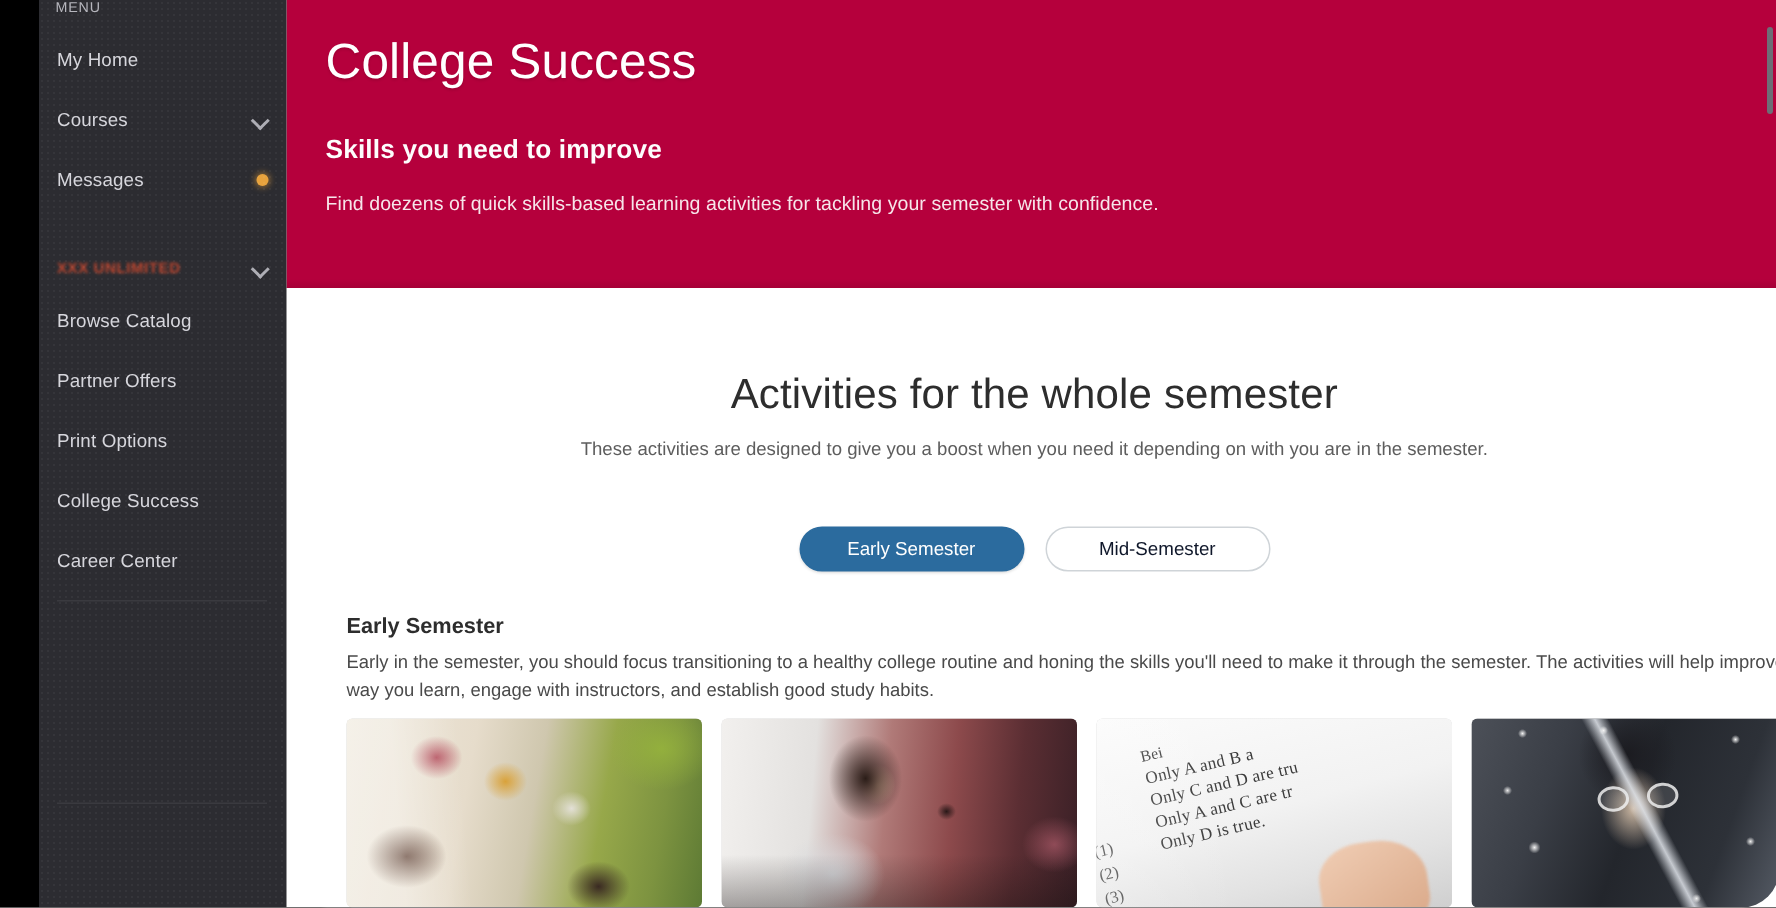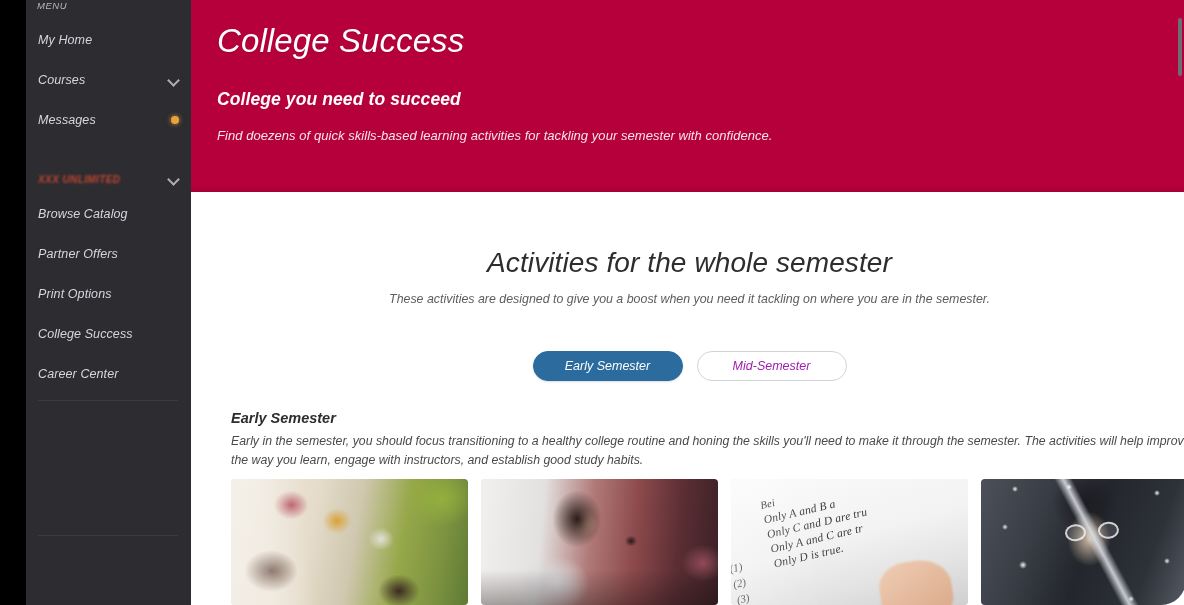--- a/index.html
+++ b/index.html
@@ -7,21 +7,20 @@
     width: 1184px; height: 605px;
     overflow: hidden;
     background: #000;
     font-family: "Liberation Sans", sans-serif;
   }
   #screen {
     position: relative;
     width: 1184px; height: 605px;
     overflow: hidden;
     background: #ffffff;
-    font-style: italic;
   }
 
   
   .gutter {
     position: absolute; left: 0; top: 0;
     width: 26px; height: 605px;
     background: #000000;
     z-index: 6;
   }
 
@@ -163,21 +162,21 @@
     padding: 0 20px;
     border-radius: 16px;
     display: flex; align-items: center; justify-content: center;
     font-size: 12.5px;
     cursor: pointer;
     white-space: nowrap;
   }
   .tab.inactive {
     background: #ffffff;
     border: 1px solid #cfd4d8;
-    color: #a21caf;
+    color: #0f172a;
   }
   .tab.active {
     background: #2b6b9e;
     border: 1px solid #2b6b9e;
     color: #ffffff;
     box-shadow: 0 1px 2px rgba(0,0,0,.14);
   }
 
   .sub-head {
     position: absolute; left: 38px; top: 218px;
@@ -354,28 +353,28 @@
     </div>
 
     <div class="sb-divider" style="top:400px"></div>
     <div class="sb-divider" style="top:535px"></div>
   </nav>
 
   <div class="sb-scrollbar"></div>
 
   <header class="banner">
     <div class="banner-title">College Success</div>
-    <div class="banner-sub">College you need to succeed</div>
+    <div class="banner-sub">Skills you need to improve</div>
     <div class="banner-desc">Find doezens of quick skills-based learning activities for tackling your semester with confidence.</div>
   </header>
 
   <main class="content">
 
     <div class="sec-title">Activities for the whole semester</div>
-    <div class="sec-desc">These activities are designed to give you a boost when you need it tackling on where you are in the semester.</div>
+    <div class="sec-desc">These activities are designed to give you a boost when you need it depending on with you are in the semester.</div>
 
     <div class="tabs">
       <div class="tab active">
         <span>Early Semester</span>
       </div>
       <div class="tab inactive">
         <span>Mid-Semester</span>
       </div>
     </div>
 

